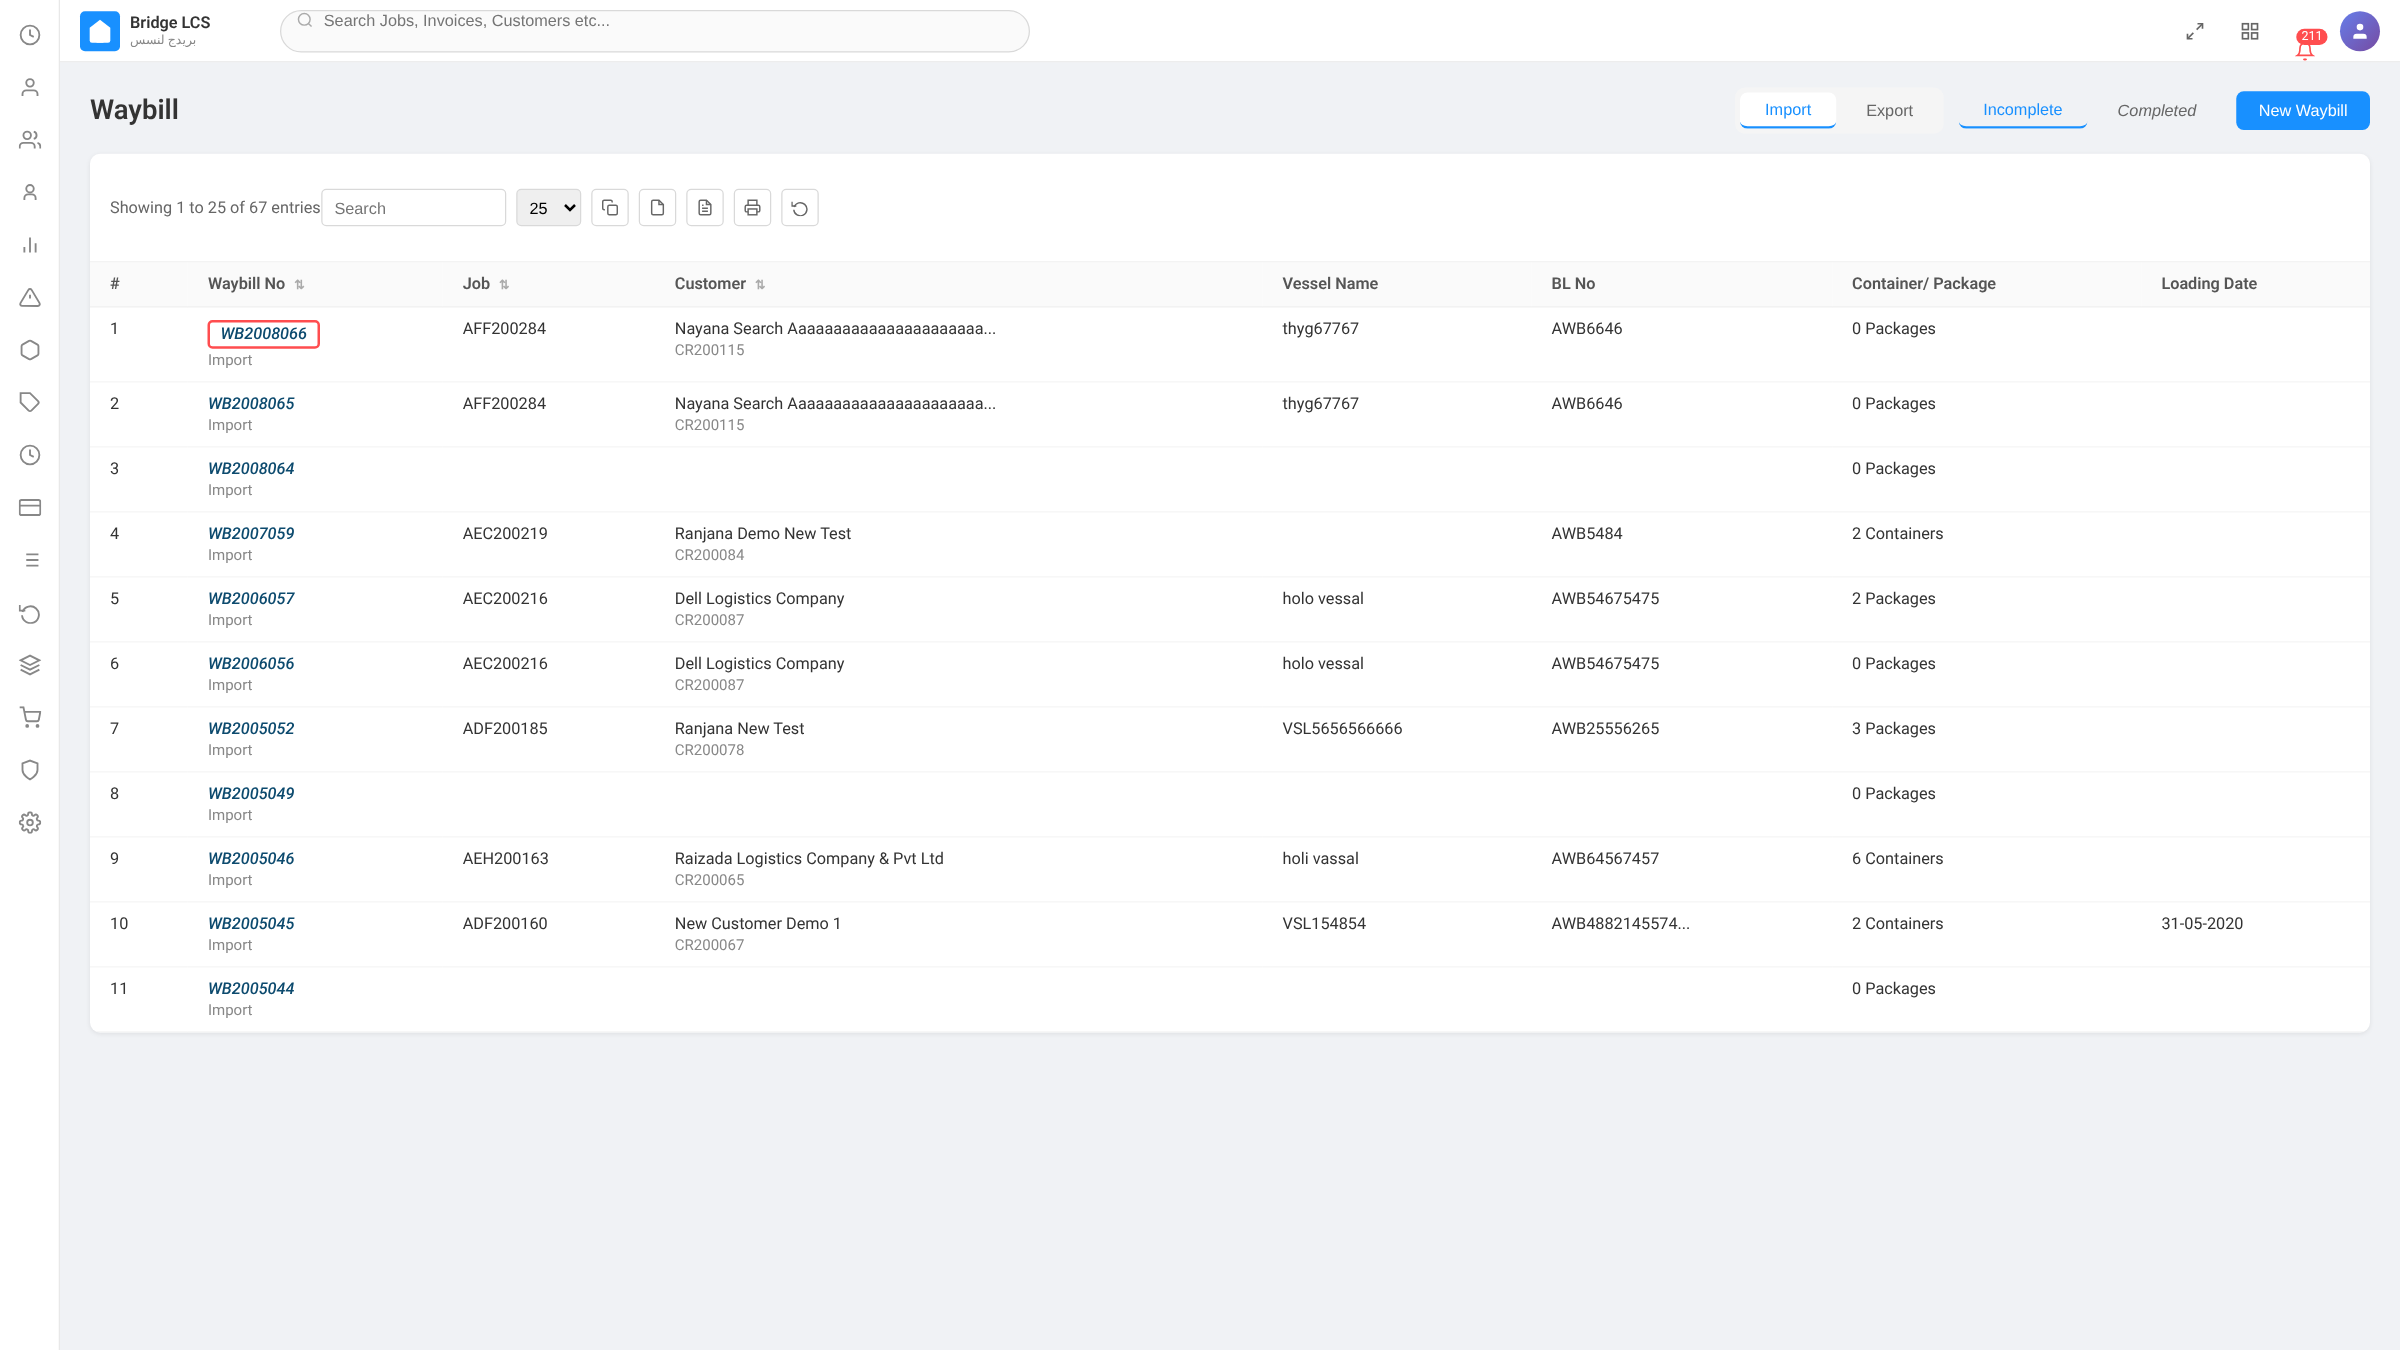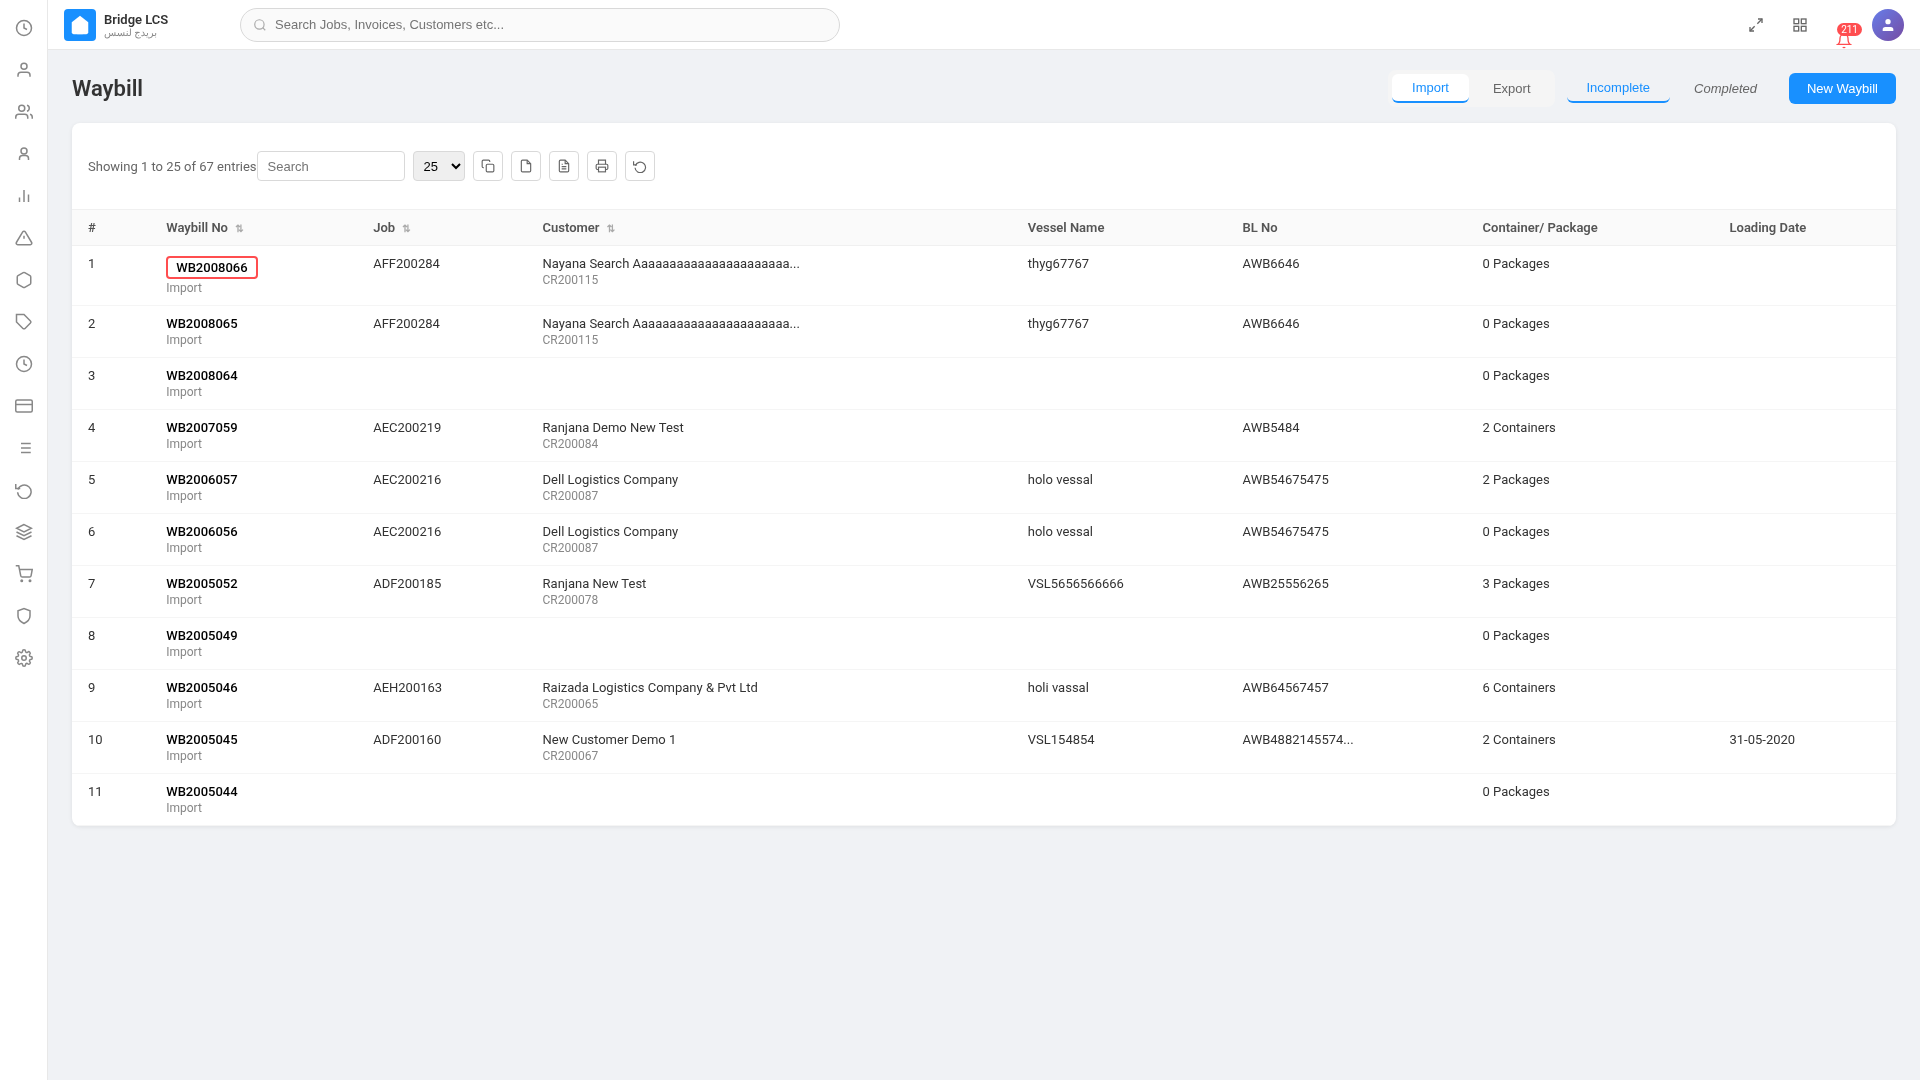--- a/index.html
+++ b/index.html
@@ -39,21 +39,21 @@
     }
 
     
     .topbar {
       height: 50px;
       background: #fff;
       border-bottom: 1px solid #e8e8e8;
       display: flex;
       align-items: center;
       padding: 0 16px;
-      gap: 16px;
+      gap: 0;
       flex-shrink: 0;
     }
     .logo-area {
       display: flex;
       align-items: center;
       gap: 8px;
       min-width: 160px;
     }
     .logo-img {
       width: 32px;
@@ -70,21 +70,21 @@
     .logo-text { display: flex; flex-direction: column; }
     .logo-title { font-size: 13px; font-weight: 600; color: #333; }
     .logo-subtitle { font-size: 10px; color: #888; }
     .search-bar {
       flex: 1;
       max-width: 600px;
       height: 34px;
       border: 1px solid #d9d9d9;
       border-radius: 20px;
       display: flex;
-      align-items: center;
+      align-items: flex-start;
       padding: 0 12px;
       gap: 8px;
       background: #fafafa;
     }
     .search-bar input {
       border: none;
       background: transparent;
       outline: none;
       flex: 1;
       font-size: 13px;
@@ -270,23 +270,24 @@
     }
     th .sort-icon { color: #aaa; margin-left: 4px; font-size: 10px; }
     td {
       padding: 10px 16px;
       font-size: 13px;
       color: #333;
       border-bottom: 1px solid #f5f5f5;
       vertical-align: top;
     }
     .waybill-link {
-      color: #000000;
+      color: #0c4a6e;
       font-weight: 500;
       cursor: pointer;
+      font-style: italic;
     }
     .sub-text {
       color: #888;
       font-size: 12px;
       margin-top: 2px;
     }
     .customer-main {
       font-size: 13px;
     }
   </style>

